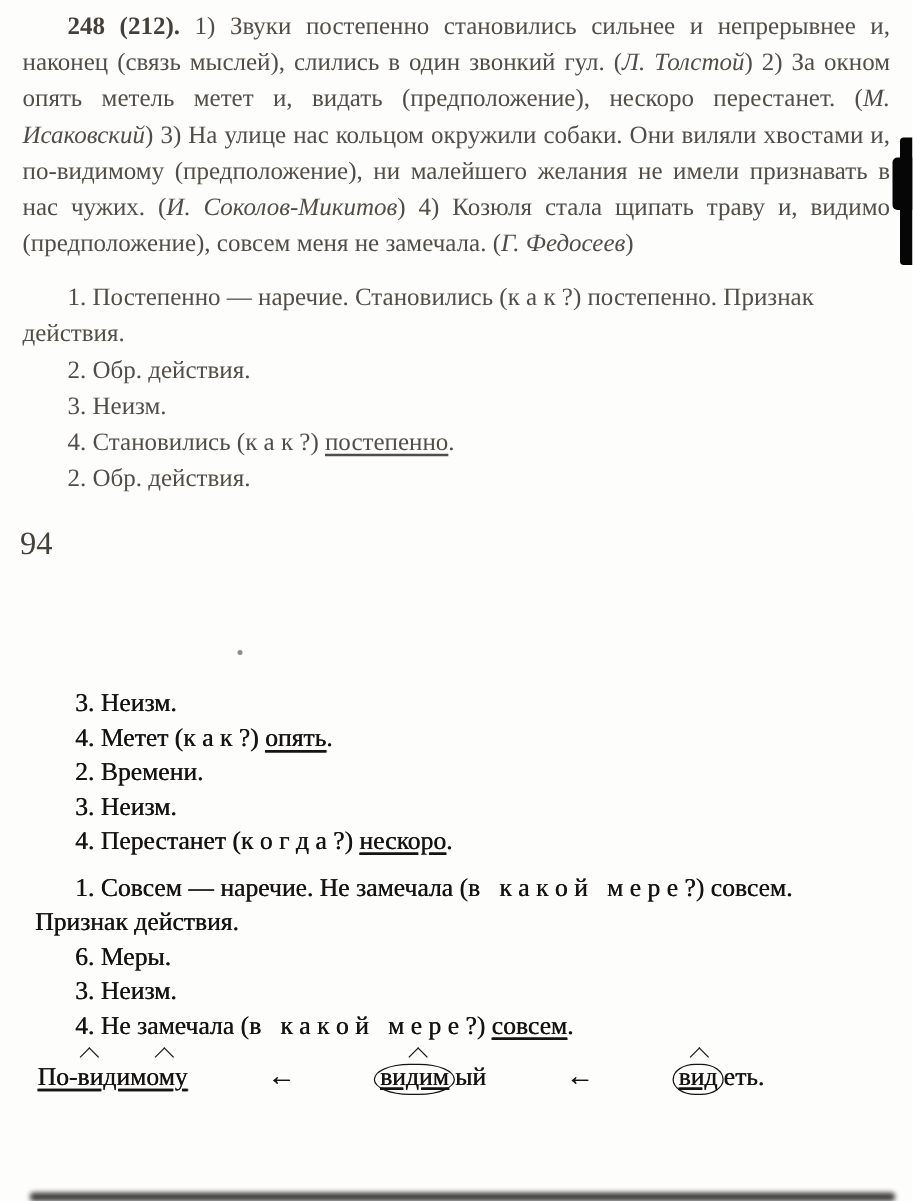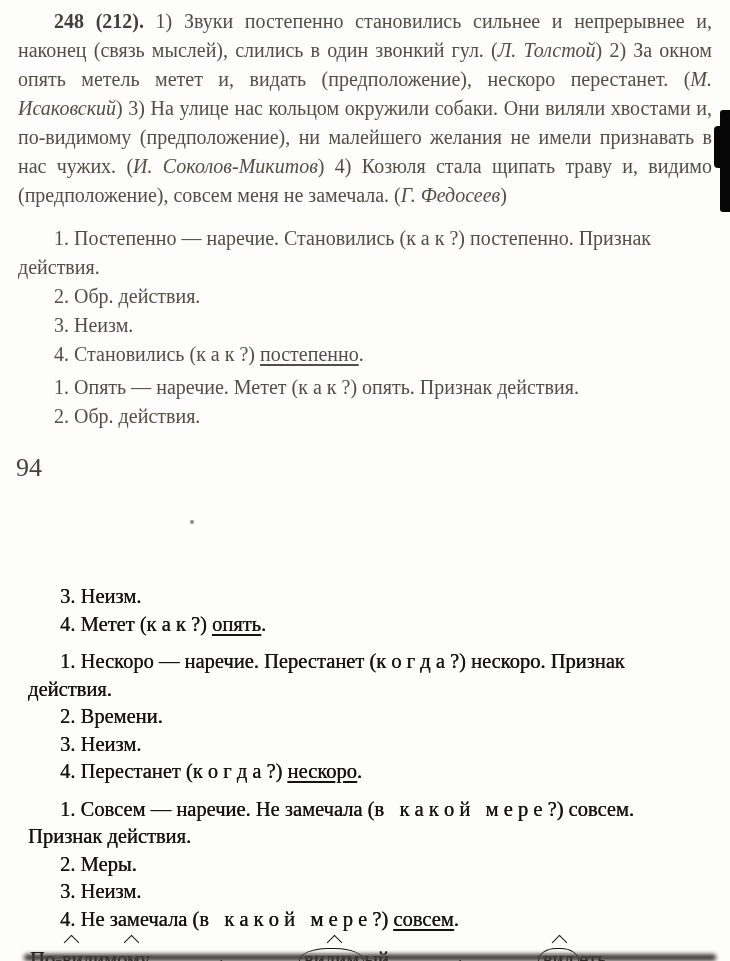--- a/index.html
+++ b/index.html
@@ -75,38 +75,36 @@
 
   <div class="top-section">
 
     <p class="exercise-para"><b>248 (212).</b><span> 1) Звуки постепенно становились сильнее и непрерывнее и, наконец (связь мыслей), слились в один звонкий гул. (</span><i>Л. Толстой</i><span>) 2) За окном опять метель метет и, видать (предположение), нескоро перестанет. (</span><i>М. Исаковский</i><span>) 3) На улице нас кольцом окружили собаки. Они виляли хвостами и, по-видимому (предположение), ни малейшего желания не имели признавать в нас чужих. (</span><i>И. Соколов-Микитов</i><span>) 4) Козюля стала щипать траву и, видимо (предположение), совсем меня не замечала. (</span><i>Г. Федосеев</i><span>)</span></p>
 
     <div class="top-items">
       <p class="item">1. Постепенно — наречие. Становились (к а к ?) постепенно. Признак действия.</p>
       <p class="item">2. Обр. действия.</p>
       <p class="item">3. Неизм.</p>
       <p class="item"><span>4. Становились (к а к ?) </span><span class="u">постепенно</span><span>.</span></p>
-      <p class="item small-gap">1. Опять — наречие. Метет (к а к ?) опять. Признак действия.</p>
       <p class="item">2. Обр. действия.</p>
     </div>
   </div>
 
   <div class="page-number">94</div>
 
   <div class="bottom-section">
     <p class="item">3. Неизм.</p>
     <p class="item"><span>4. Метет (к а к ?) </span><span class="u">опять</span><span>.</span></p>
 
-    <p class="item gap">1. Нескоро — наречие. Перестанет (к о г д а ?) нескоро. Признак действия.</p>
     <p class="item">2. Времени.</p>
     <p class="item">3. Неизм.</p>
     <p class="item"><span>4. Перестанет (к о г д а ?) </span><span class="u">нескоро</span><span>.</span></p>
 
     <p class="item gap">1. Совсем — наречие. Не замечала (в   к а к о й   м е р е ?) совсем. Признак действия.</p>
-    <p class="item">2. Меры.</p>
+    <p class="item">6. Меры.</p>
     <p class="item">3. Неизм.</p>
     <p class="item"><span>4. Не замечала (в   к а к о й   м е р е ?) </span><span class="u">совсем</span><span>.</span></p>
 
     <p class="wf">
       <span class="wf-word"><i class="caret c1"></i><i class="caret c2"></i><span class="u">По-видимому</span></span>
       <span class="arrow">←</span>
       <span class="wf-word"><i class="caret c3"></i><span class="oval">видим</span><span>ый</span></span>
       <span class="arrow">←</span>
       <span class="wf-word"><i class="caret c4"></i><span class="oval">вид</span><span>еть</span><span>.</span></span>
     </p>

